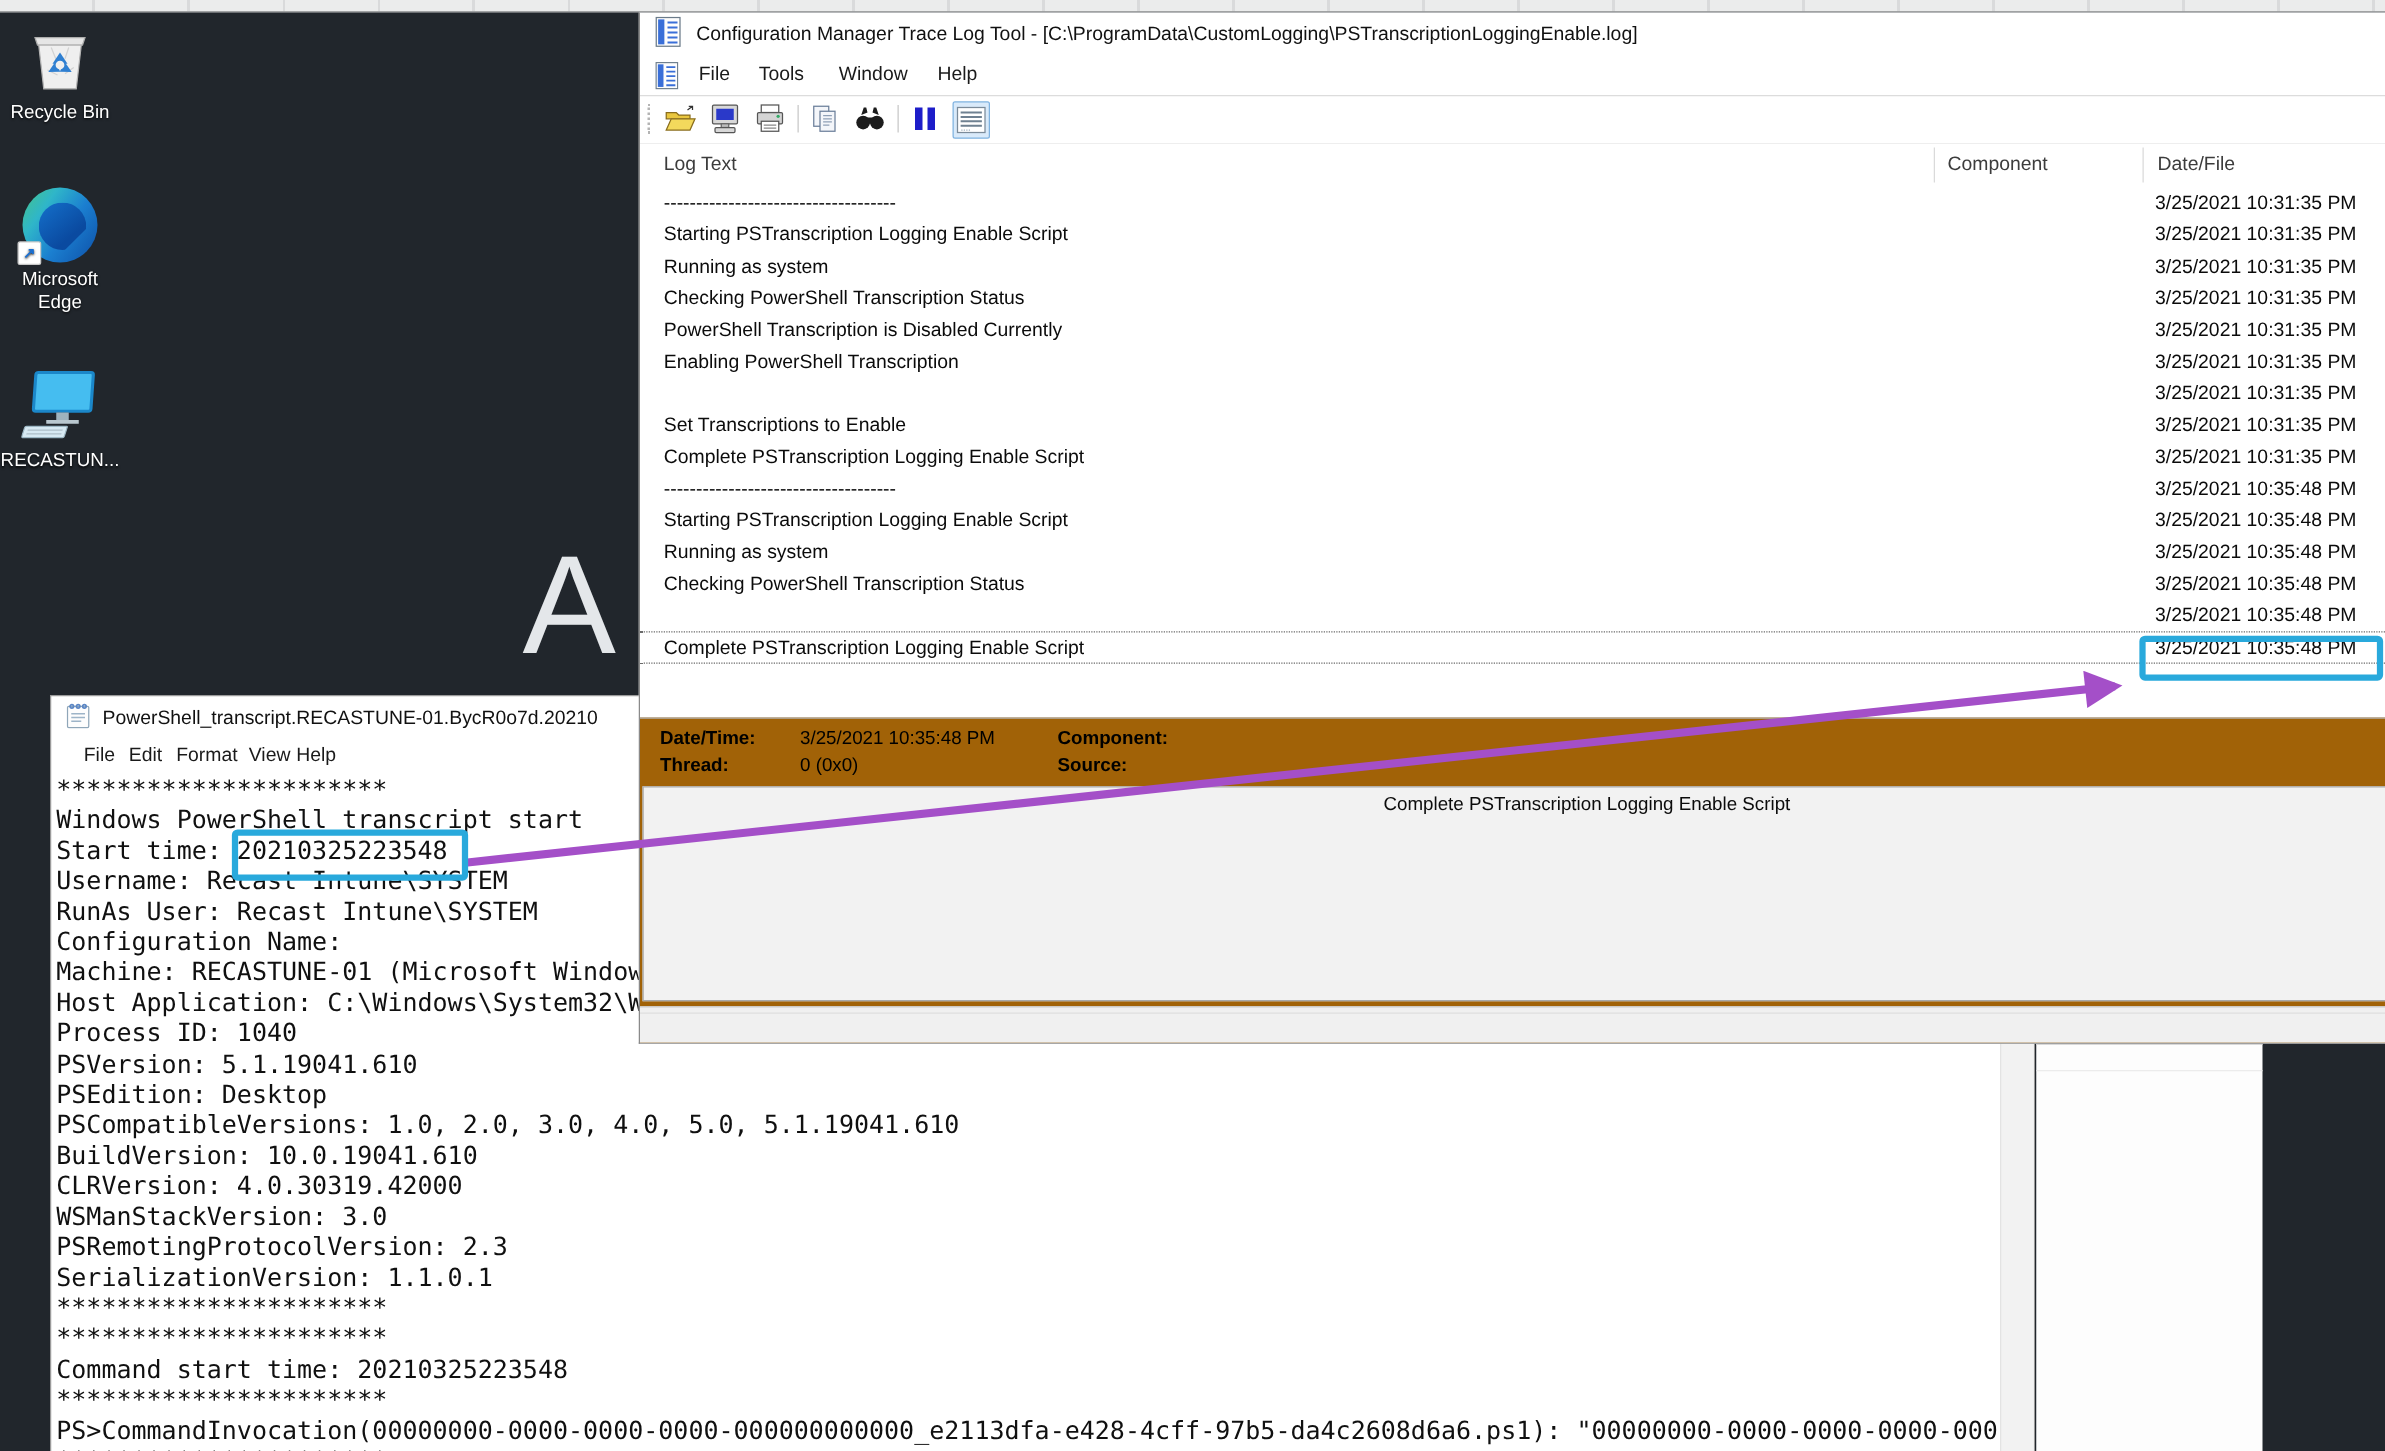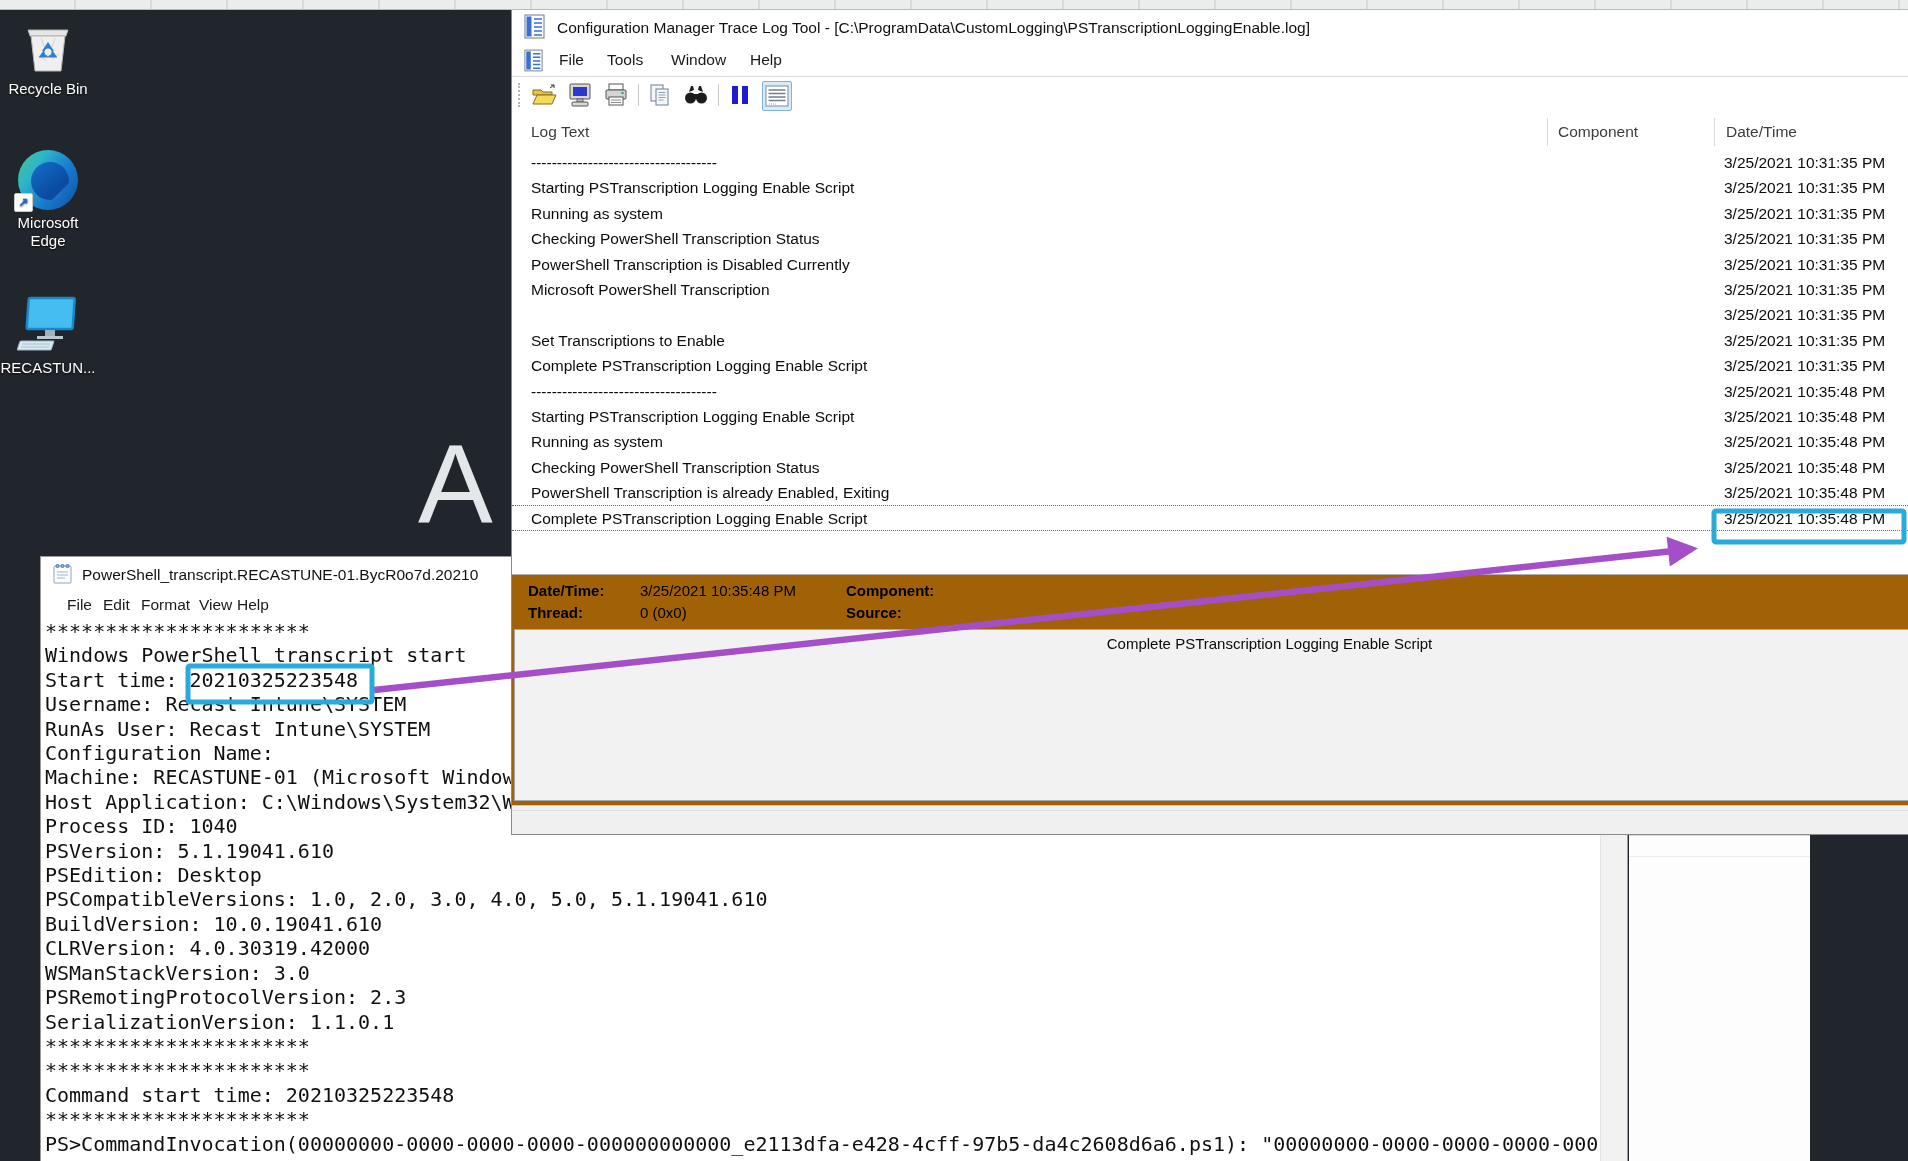--- a/index.html
+++ b/index.html
@@ -269,21 +269,21 @@
         <rect x="2" y="2" width="22" height="20" fill="#fff" stroke="#7b8b9a"></rect>
         <path d="M4.5 6 h17 M4.5 9.5 h17 M4.5 13 h17 M4.5 16.5 h17" stroke="#6f8191" stroke-width="1.6"></path>
         <path d="M5 20 h8" stroke="#9fb0be" stroke-dasharray="1 1"></path>
       </svg>
     </div>
   </div>
 
   <div class="cm-header">
     <span class="hcell" style="left:19px;">Log Text</span>
     <span class="hcell" style="left:1046px;">Component</span>
-    <span class="hcell" style="left:1214px;">Date/Time</span>
+    <span class="hcell" style="left:1214px;">Date/File</span>
     <span class="hsep" style="left:1035px;"></span>
     <span class="hsep" style="left:1202px;"></span>
   </div>
 
   <div class="cm-list">
     <div class="row">
         <span class="cell-text">------------------------------------</span>
         <span class="cell-dt">3/25/2021 10:31:35 PM</span>
       </div>
     <div class="row">
@@ -296,21 +296,21 @@
       </div>
     <div class="row">
         <span class="cell-text">Checking PowerShell Transcription Status</span>
         <span class="cell-dt">3/25/2021 10:31:35 PM</span>
       </div>
     <div class="row">
         <span class="cell-text">PowerShell Transcription is Disabled Currently</span>
         <span class="cell-dt">3/25/2021 10:31:35 PM</span>
       </div>
     <div class="row">
-        <span class="cell-text">Microsoft PowerShell Transcription</span>
+        <span class="cell-text">Enabling PowerShell Transcription</span>
         <span class="cell-dt">3/25/2021 10:31:35 PM</span>
       </div>
     <div class="row">
         <span class="cell-dt">3/25/2021 10:31:35 PM</span>
       </div>
     <div class="row">
         <span class="cell-text">Set Transcriptions to Enable</span>
         <span class="cell-dt">3/25/2021 10:31:35 PM</span>
       </div>
     <div class="row">
@@ -327,21 +327,20 @@
       </div>
     <div class="row">
         <span class="cell-text">Running as system</span>
         <span class="cell-dt">3/25/2021 10:35:48 PM</span>
       </div>
     <div class="row">
         <span class="cell-text">Checking PowerShell Transcription Status</span>
         <span class="cell-dt">3/25/2021 10:35:48 PM</span>
       </div>
     <div class="row">
-        <span class="cell-text">PowerShell Transcription is already Enabled, Exiting</span>
         <span class="cell-dt">3/25/2021 10:35:48 PM</span>
       </div>
     <div class="row sel">
         <span class="cell-text">Complete PSTranscription Logging Enable Script</span>
         <span class="cell-dt">3/25/2021 10:35:48 PM</span>
       </div>
   </div>
 
   <div class="cm-detail">
     <span class="dl b" style="left:16px;top:7px;">Date/Time:</span>

